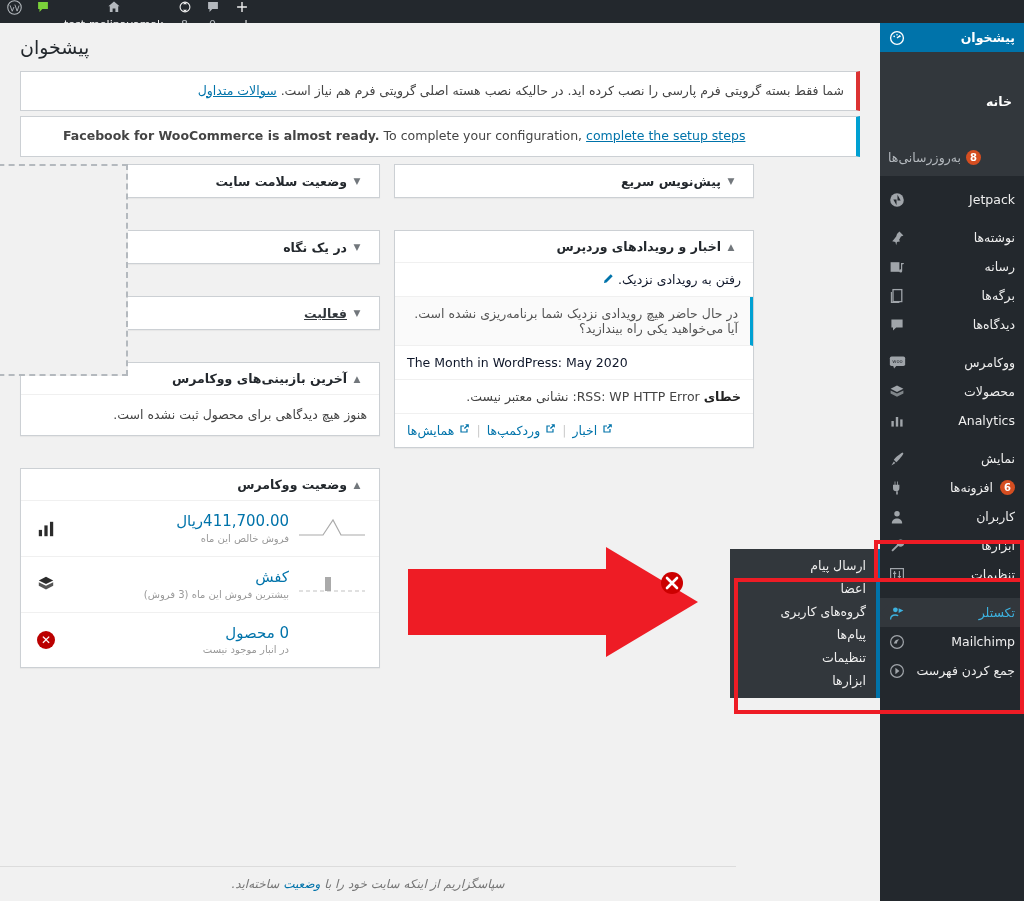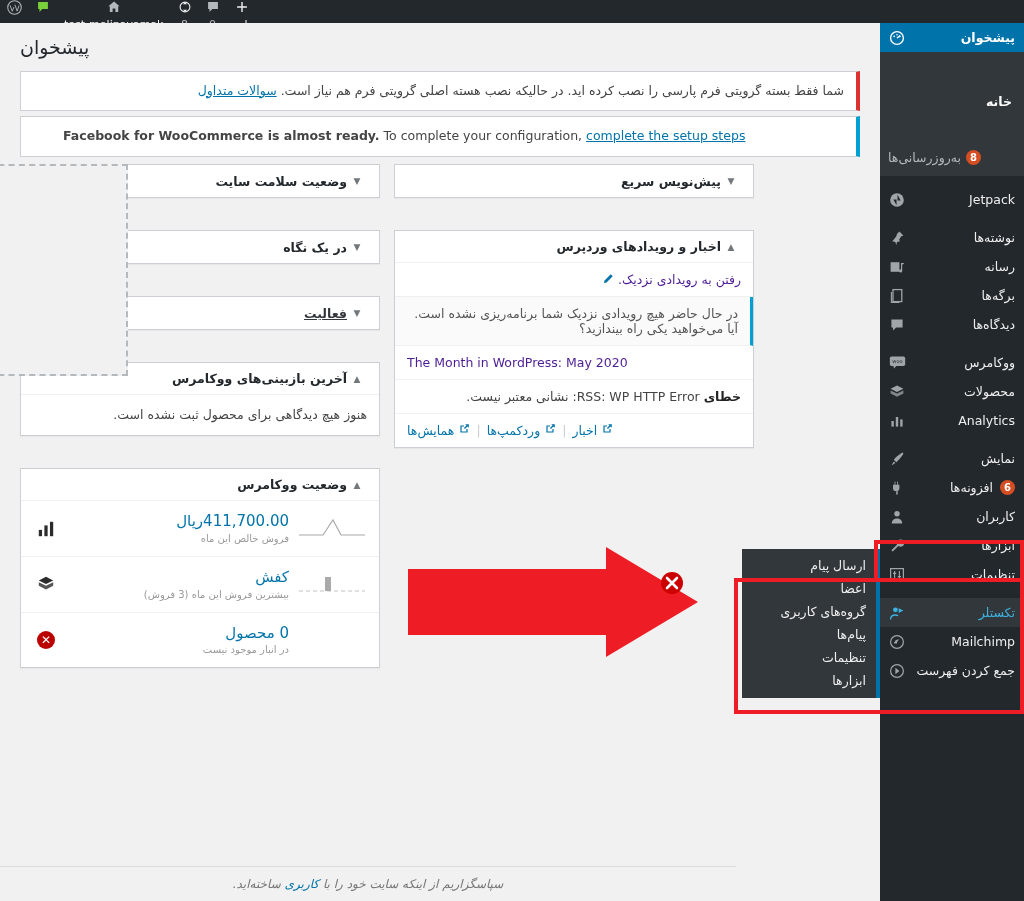--- a/index.html
+++ b/index.html
@@ -61,21 +61,21 @@
   .submenu-open .sub-item.cur { color: #fff; }
   .menu-count {
     background: #d54e21; color: #fff; border-radius: 10px;
     font-size: 10px; line-height: 15px; min-width: 15px; text-align: center;
     padding: 0 4px; display: inline-block; font-weight: bold;
   }
   .menu-sep { height: 9px; }
 
   
   #flyout {
-    position: absolute; right: 144px; top: 549px; width: 138px;
+    position: absolute; right: 144px; top: 549px; width: 150px;
     background: #32373c; padding: 5px 0 6px 0; z-index: 40;
     border-right: 4px solid #0073aa;
   }
   #flyout .fly-item {
     height: 23px; line-height: 23px; padding: 0 0 0 10px;
     font-size: 12.5px; color: #eee; text-align: left; white-space: nowrap;
     padding-right: 10px; text-align: right;
   }
 
   
@@ -136,21 +136,21 @@
 
   
   .news-row {
     padding: 9px 12px; font-size: 12.5px; color: #444;
     text-align: right; border-bottom: 1px solid #f0f0f0;
   }
   .news-row.callout {
     background: #fafafa; border-right: 3px solid #00a0d2;
     color: #555;
   }
-  .news-row a { color: #4c1d95; text-decoration: none; }
+  .news-row a { color: #0f172a; text-decoration: none; }
   .news-footer {
     display: flex; flex-direction: row-reverse; justify-content: flex-start;
     gap: 6px; padding: 9px 12px; font-size: 12.5px;
   }
   .news-footer a { color: #0073aa; text-decoration: none; display: inline-flex;
     flex-direction: row-reverse; align-items: center; gap: 4px; }
   .news-footer .divider { color: #ccc; }
   .pencil { color: #0073aa; }
 
   
@@ -628,21 +628,21 @@
                 </svg>
             </span>
           </a>
         </div>
       </div>
     </div>
   </div>
 
   <div id="wpfooter">
     <span>سپاسگزاریم از اینکه سایت خود را با</span>
-    <a href="#">کاربری</a>
+    <a href="#">وضعیت</a>
     <span>ساخته‌اید.</span>
   </div>
 </div>
 
 <div id="redbox-1"></div>
 <div id="redbox-2"></div>
 
 <div id="arrow">
   <svg width="290" height="110" viewBox="0 0 290 110">
     <path d="M0 22 H198 V0 L290 55 L198 110 V88 H0 Z" fill="#ee1c25"></path>

